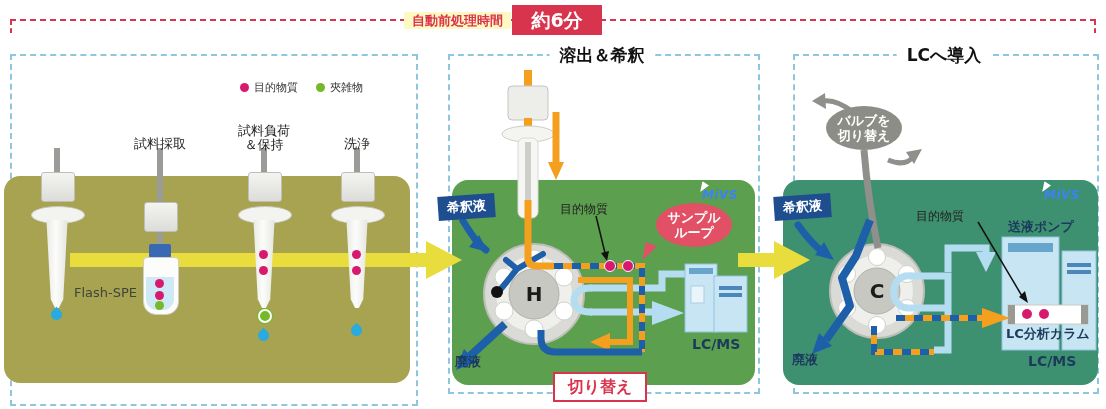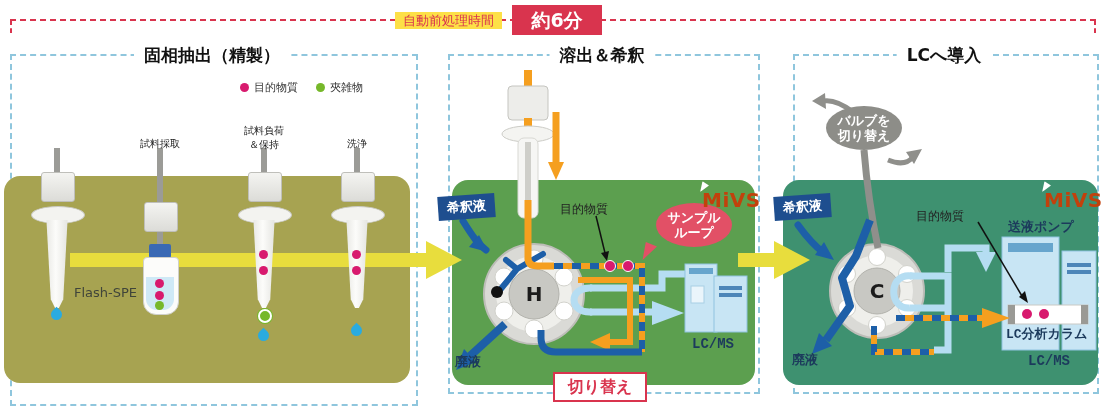--- a/index.html
+++ b/index.html
@@ -1,73 +1,72 @@
 <!DOCTYPE html>
 <html><head>
 <meta charset="utf-8">
 <style>
   html,body{margin:0;padding:0;background:#fff;font-family:"DejaVu Sans",sans-serif;}
   .canvas{position:relative;width:1106px;height:409px;background:#fff;overflow:hidden;}
   .pre{white-space:pre-line;}
   
   .tl-line{position:absolute;left:10px;top:19px;width:1086px;height:0;border-top:2px dashed #d9344e;}
   .tl-hook{position:absolute;top:20px;width:0;height:13px;border-left:2px dashed #d9344e;}
-  .tl-label{position:absolute;left:395px;top:12px;background:#fde047;color:#d9344e;font-weight:normal;font-size:13px;padding:0 8px;line-height:17px;}
+  .tl-label{position:absolute;left:404px;top:12px;background:#fef9c3;color:#d9344e;font-weight:bold;font-size:13px;padding:0 8px;line-height:17px;}
   .tl-badge{position:absolute;left:512px;top:5px;width:90px;height:30px;background:#d9344e;color:#fff;font-weight:bold;font-size:19px;text-align:center;line-height:30px;}
   
   .panel{position:absolute;border:2px dashed #8fc6dd;z-index:1;}
   .ptitle{position:absolute;top:45px;transform:translateX(-50%);background:#fff;color:#111;font-size:17px;font-weight:bold;line-height:20px;padding:0 10px;z-index:5;white-space:nowrap;}
   .box{position:absolute;border-radius:16px;z-index:2;}
   
   .legend{position:absolute;left:240px;top:80px;display:flex;gap:18px;z-index:5;font-size:11px;color:#333;align-items:center;}
   .legend .it{display:flex;align-items:center;gap:5px;}
   .ldot{width:9px;height:9px;border-radius:50%;display:inline-block;}
-  .step{position:absolute;z-index:5;font-size:10px;color:#222;text-align:center;line-height:14px;}
+  .step{position:absolute;z-index:5;font-size:13px;color:#222;text-align:center;line-height:14px;}
   .flash{position:absolute;left:74px;top:285px;z-index:5;font-size:13px;color:#40453a;}
   
   .rod{position:absolute;width:6px;background:#9b9b97;z-index:4;}
   .cap{position:absolute;width:32px;height:28px;background:linear-gradient(#f4f4f1,#dcdcd8);border:1px solid #bfbfba;border-radius:3px;z-index:4;}
   .flange{position:absolute;width:52px;height:16px;background:#f3f3f0;border:1px solid #c9c9c4;border-radius:50%;z-index:4;}
   .tbody{position:absolute;width:24px;height:88px;background:linear-gradient(90deg,#e6e6e2,#fcfcfa 45%,#e2e2de);clip-path:polygon(6% 0,94% 0,76% 90%,58% 100%,42% 100%,24% 90%);z-index:4;}
   .dot{position:absolute;width:9px;height:9px;border-radius:50%;z-index:4;}
   .m{background:#d81a6e;} .g{background:#76b82a;}
   .ring{position:absolute;width:10px;height:10px;border-radius:50%;background:#76b82a;border:2px solid #fff;box-shadow:0 0 0 1px #76b82a;z-index:4;}
   .drop{position:absolute;width:11px;height:11px;background:#2aabdf;border-radius:0 50% 50% 50%;transform:rotate(45deg);z-index:4;}
   .bcap{position:absolute;width:22px;height:14px;background:#3a69b4;border-radius:2px;z-index:4;}
   .vial{position:absolute;width:34px;height:56px;background:#fcfcfa;border:1px solid #cfcfca;border-radius:4px 4px 13px 13px;z-index:4;}
   .liquid{position:absolute;width:28px;height:33px;background:#cfe9f6;border-radius:0 0 11px 11px;z-index:4;}
   
   .chip{position:absolute;background:#1e4e8f;color:#fff;font-weight:bold;font-size:13px;padding:3px 9px;z-index:5;transform:rotate(-4deg);}
   .note{position:absolute;color:#e0314b;font-weight:bold;font-size:13px;line-height:19px;z-index:5;}
   .small-lab{position:absolute;font-size:12px;color:#222;z-index:5;white-space:nowrap;}
-  .navy{position:absolute;font-size:13px;font-weight:bold;color:#1c3a5c;z-index:5;white-space:nowrap;font-family:Liberation Mono, monospace;}
+  .navy{position:absolute;font-size:13px;font-weight:bold;color:#1c3a5c;z-index:5;white-space:nowrap;}
   .vletter{position:absolute;width:22px;text-align:center;font-size:20px;font-weight:bold;color:#1b1b1b;z-index:5;}
   .bubble{position:absolute;border-radius:50%;color:#fff;font-weight:bold;font-size:13px;line-height:15px;text-align:center;display:flex;align-items:center;justify-content:center;z-index:5;}
   .tail{position:absolute;width:16px;height:18px;clip-path:polygon(10% 100%,30% 0,100% 25%);z-index:5;}
-  .logo{position:absolute;color:#c2410c;font-weight:bold;font-size:20px;letter-spacing:.5px;z-index:5;}
+  .logo{position:absolute;color:#3b82f6;font-weight:bold;font-size:12px;letter-spacing:.5px;z-index:5;font-style:italic;}
   .leaf{position:absolute;left:-3px;top:-7px;width:10px;height:10px;background:#fff;clip-path:polygon(0 100%,45% 0,100% 55%);transform:rotate(-12deg);}
   .patent{position:absolute;left:553px;top:372px;width:90px;height:26px;background:#fff;border:2px solid #d9344e;color:#d9344e;font-size:16px;font-weight:bold;text-align:center;line-height:26px;z-index:6;}
   svg.layer{position:absolute;left:0;top:0;z-index:3;}
 </style>
 </head>
 <body>
 
 <div class="canvas">
 
   <div class="tl-line"></div>
   <div class="tl-hook" style="left:10px;"></div>
   <div class="tl-hook" style="left:1094px;"></div>
   <div class="tl-label">自動前処理時間</div>
   <div class="tl-badge">約6分</div>
 
   <div class="panel" style="left:10px;top:54px;width:404px;height:348px;"></div>
   <div class="panel" style="left:448px;top:54px;width:308px;height:336px;"></div>
   <div class="panel" style="left:793px;top:54px;width:302px;height:336px;"></div>
 
-  <div class="ptitle" style="left:212px;">固相抽出（精製）</div>
   <div class="ptitle" style="left:602px;">溶出＆希釈</div>
   <div class="ptitle" style="left:944px;">LCへ導入</div>
 
   <div class="box" style="left:4px;top:176px;width:406px;height:207px;background:#a7a351;"></div>
   <div class="box" style="left:452px;top:180px;width:303px;height:205px;background:#5c9f4f;"></div>
   <div class="box" style="left:783px;top:180px;width:315px;height:205px;background:#3e9170;"></div>
 
   <div class="legend">
     <span class="it">
         <span class="ldot" style="background:#d81a6e;"></span>

